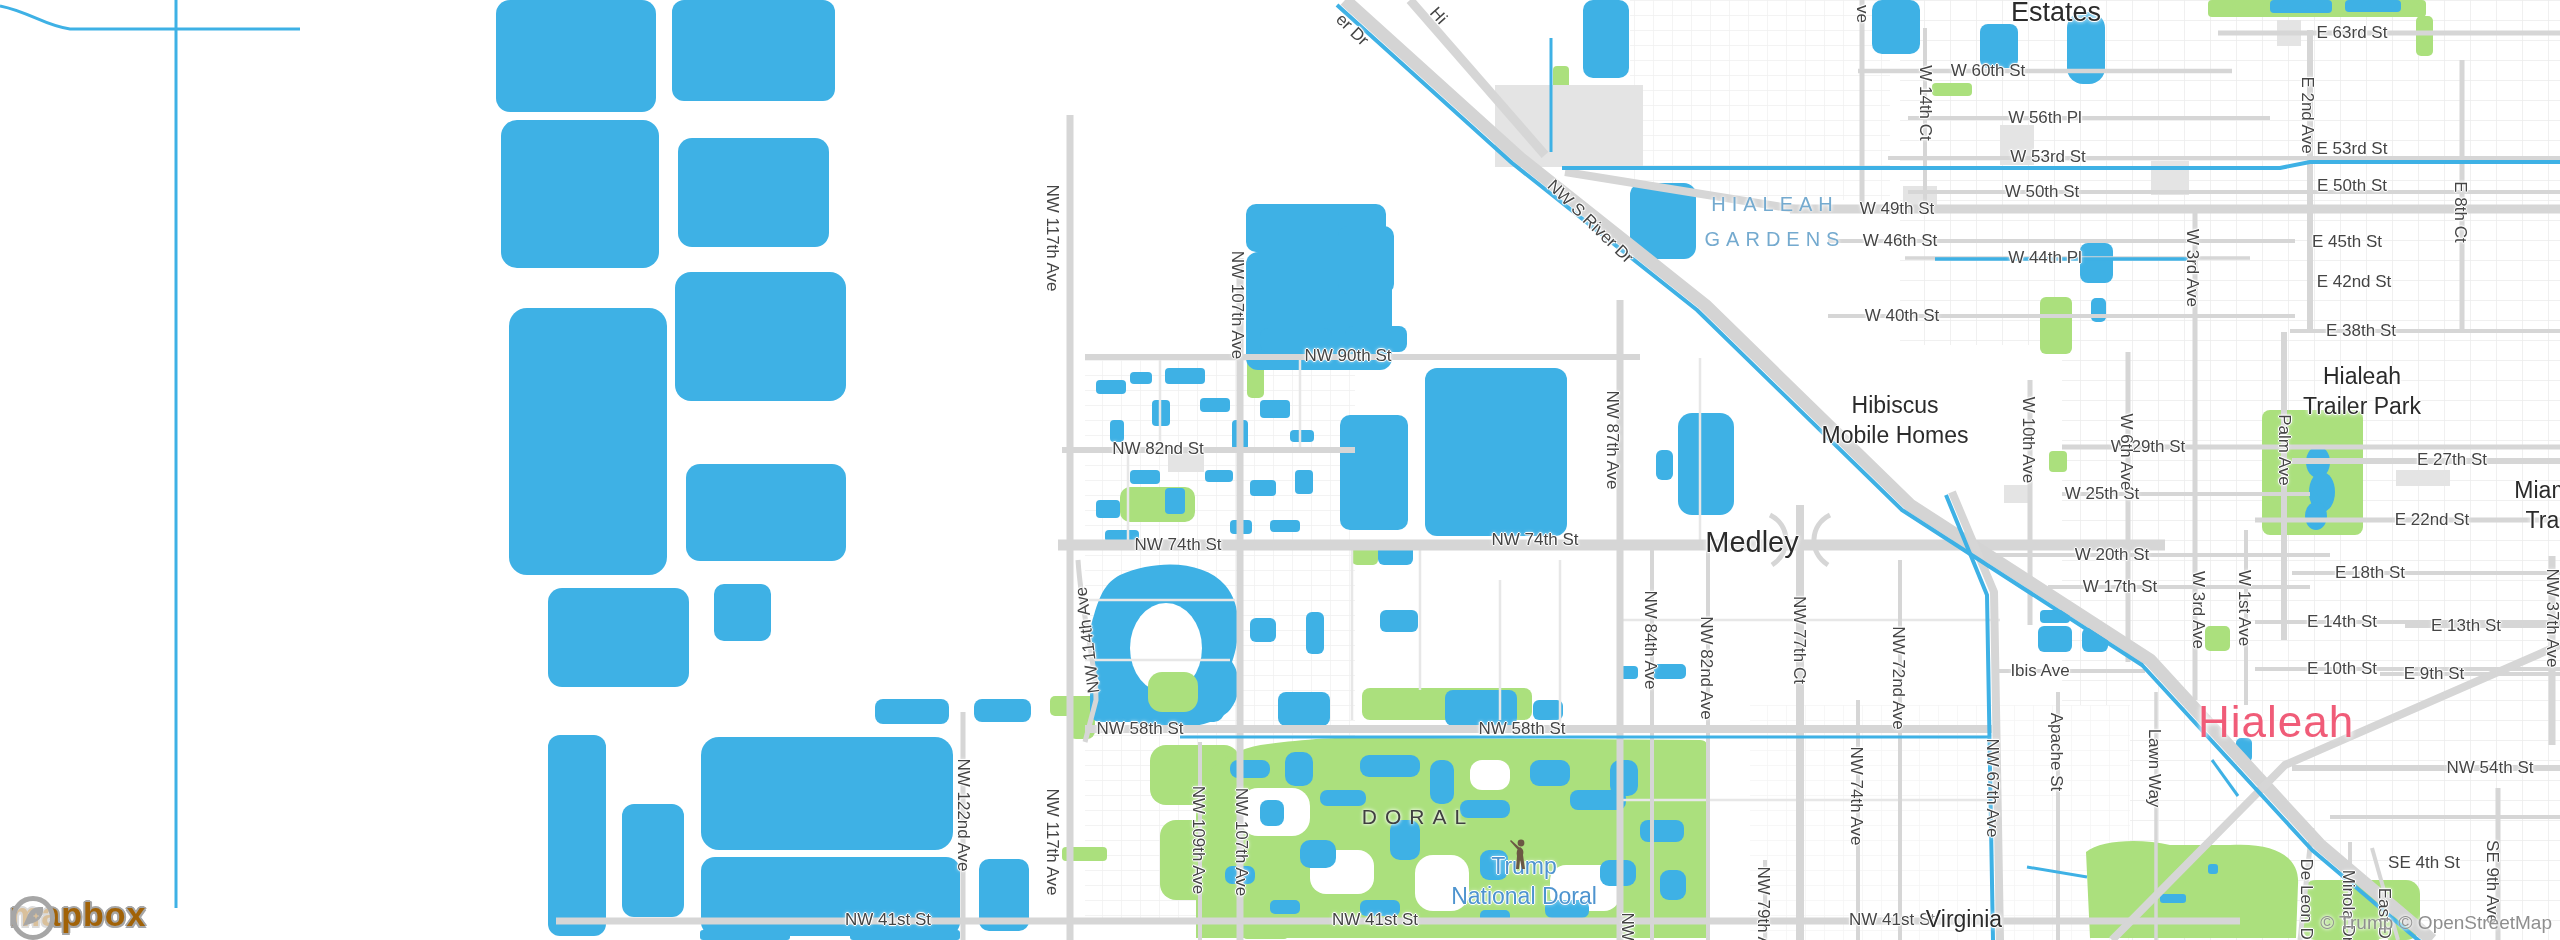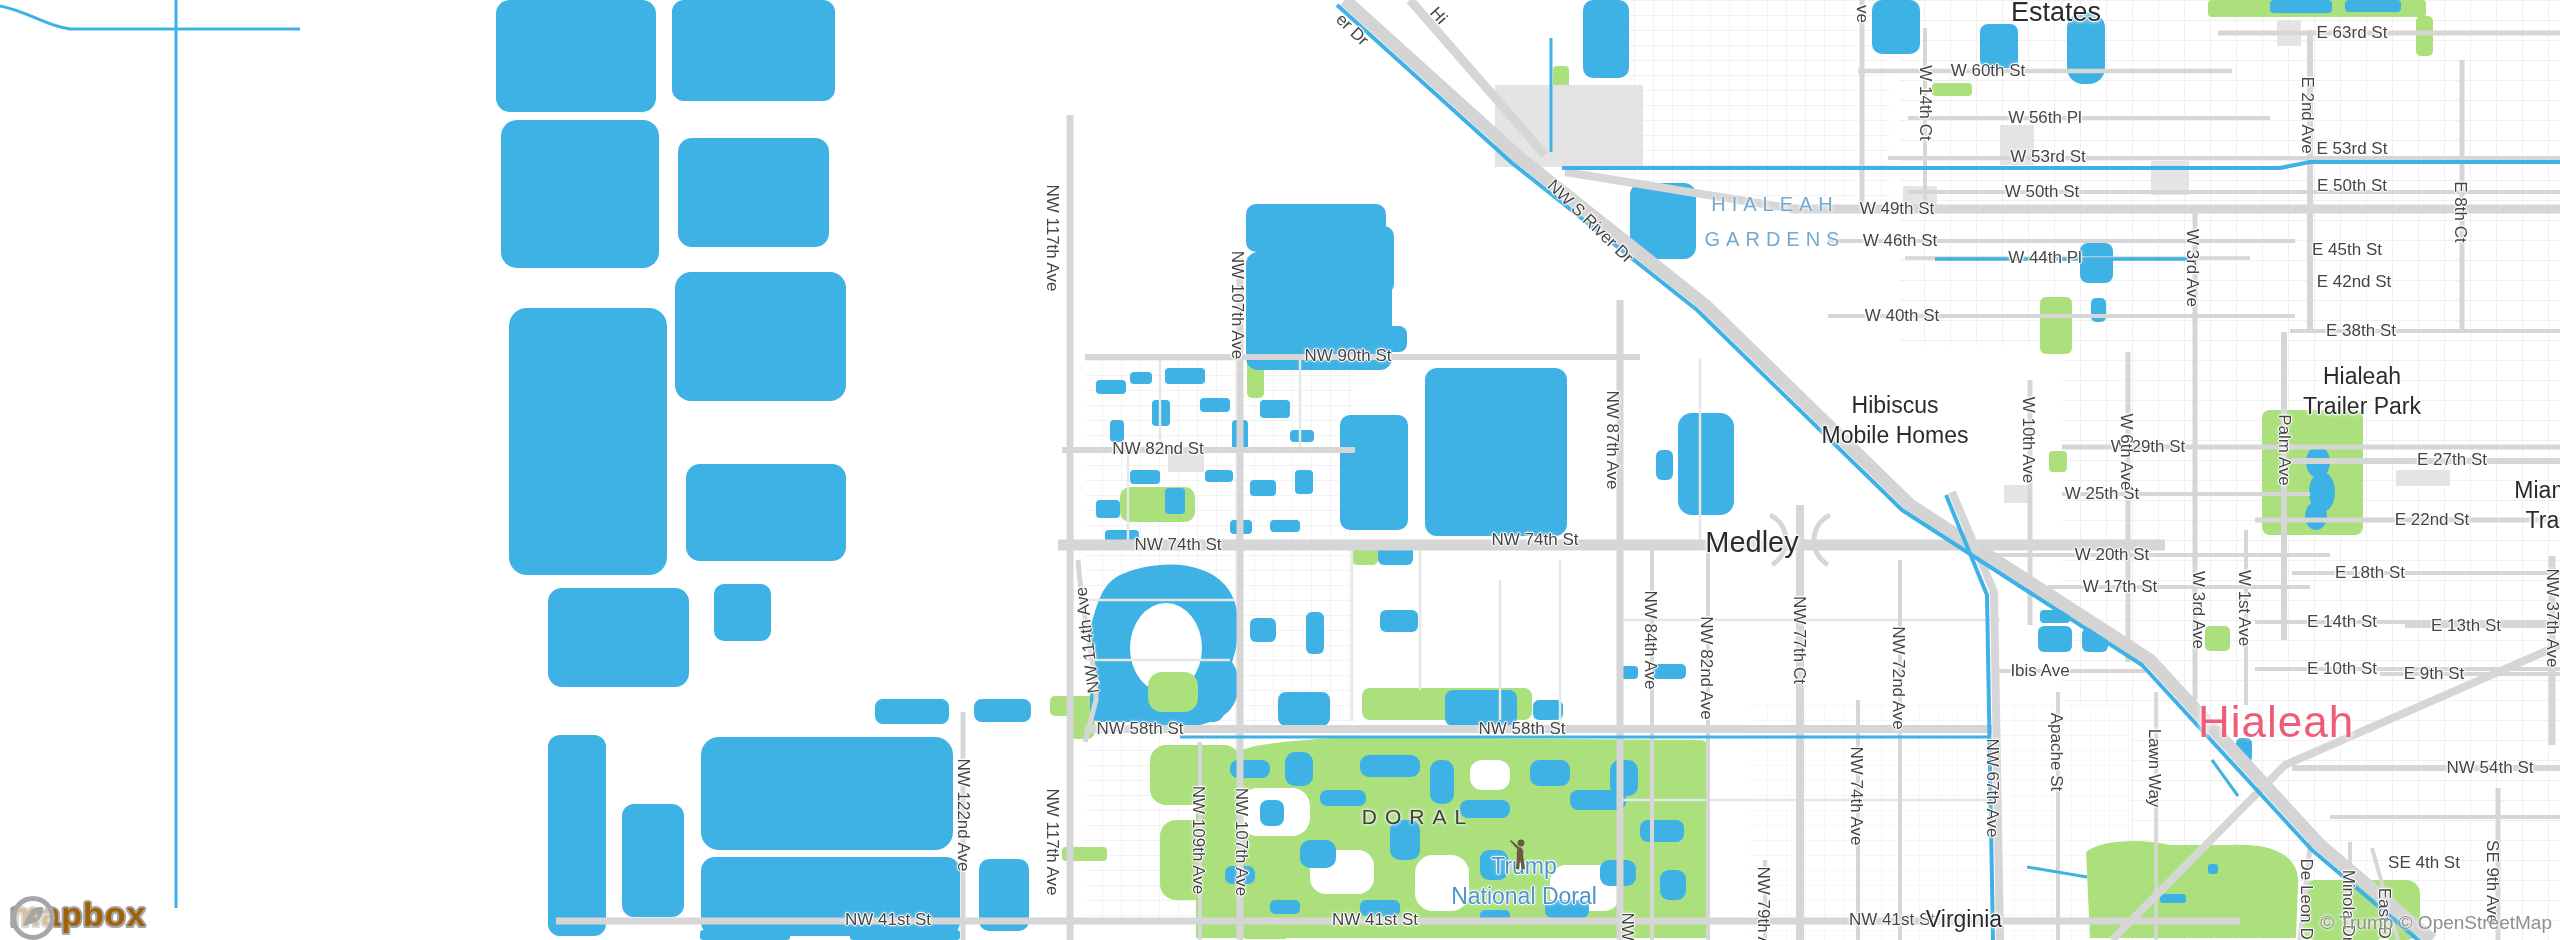--- a/index.html
+++ b/index.html
@@ -311,21 +311,21 @@
       <div class="lbl st" style="left: 2352px; top: 33px; transform: translate(-50%, -50%);">E 63rd St</div>
       <div class="lbl st" style="left: 1988px; top: 71px; transform: translate(-50%, -50%);">W 60th St</div>
       <div class="lbl st" style="left: 2045px; top: 118px; transform: translate(-50%, -50%);">W 56th Pl</div>
       <div class="lbl st" style="left: 2048px; top: 157px; transform: translate(-50%, -50%);">W 53rd St</div>
       <div class="lbl st" style="left: 2352px; top: 149px; transform: translate(-50%, -50%);">E 53rd St</div>
       <div class="lbl st" style="left: 2042px; top: 192px; transform: translate(-50%, -50%);">W 50th St</div>
       <div class="lbl st" style="left: 2352px; top: 186px; transform: translate(-50%, -50%);">E 50th St</div>
       <div class="lbl st" style="left: 1897px; top: 209px; transform: translate(-50%, -50%);">W 49th St</div>
       <div class="lbl st" style="left: 1900px; top: 241px; transform: translate(-50%, -50%);">W 46th St</div>
       <div class="lbl st" style="left: 2045px; top: 258px; transform: translate(-50%, -50%);">W 44th Pl</div>
-      <div class="lbl st" style="left: 2347px; top: 250px; transform: translate(-50%, -50%);">E 45th St</div>
+      <div class="lbl st" style="left: 2347px; top: 242px; transform: translate(-50%, -50%);">E 45th St</div>
       <div class="lbl st" style="left: 2354px; top: 282px; transform: translate(-50%, -50%);">E 42nd St</div>
       <div class="lbl st" style="left: 1902px; top: 316px; transform: translate(-50%, -50%);">W 40th St</div>
       <div class="lbl st" style="left: 2361px; top: 331px; transform: translate(-50%, -50%);">E 38th St</div>
       <div class="lbl st" style="left: 1348px; top: 356px; transform: translate(-50%, -50%);">NW 90th St</div>
       <div class="lbl st" style="left: 1158px; top: 449px; transform: translate(-50%, -50%);">NW 82nd St</div>
       <div class="lbl st" style="left: 1178px; top: 545px; transform: translate(-50%, -50%);">NW 74th St</div>
       <div class="lbl st" style="left: 1535px; top: 540px; transform: translate(-50%, -50%);">NW 74th St</div>
       <div class="lbl st" style="left: 2148px; top: 447px; transform: translate(-50%, -50%);">W 29th St</div>
       <div class="lbl st" style="left: 2452px; top: 460px; transform: translate(-50%, -50%);">E 27th St</div>
       <div class="lbl st" style="left: 2102px; top: 494px; transform: translate(-50%, -50%);">W 25th St</div>

